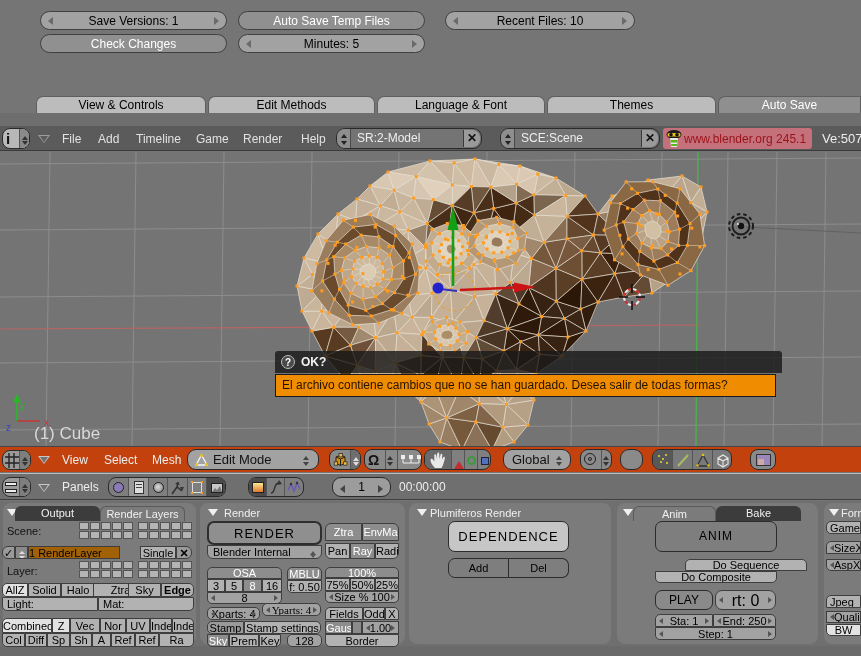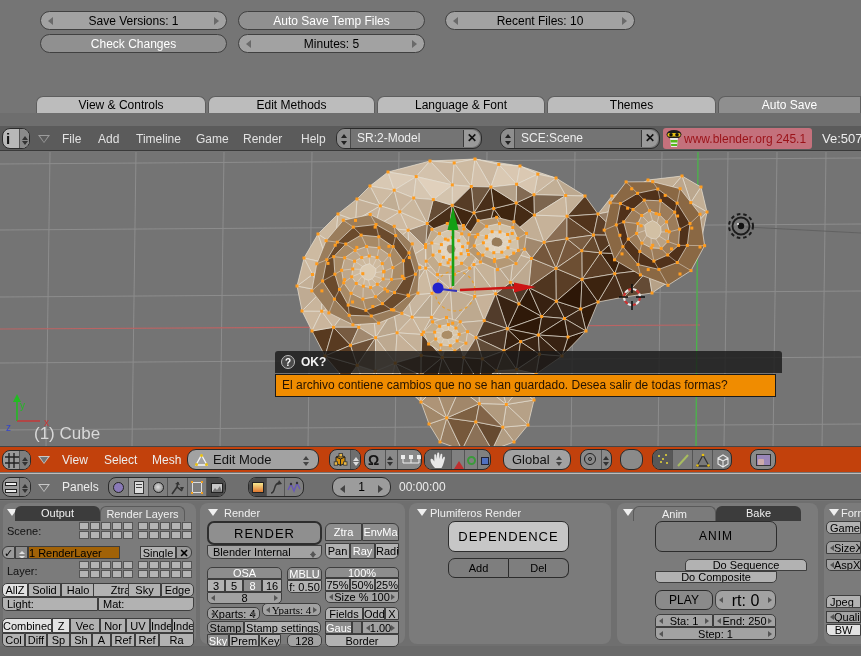--- a/index.html
+++ b/index.html
@@ -1240,21 +1240,21 @@
       <div class="abs" style="left:146px;top:67px;width:10px;height:8px;background:#b4b4b4;border:1px solid #555;"></div>
       <div class="abs" style="left:157px;top:67px;width:10px;height:8px;background:#b4b4b4;border:1px solid #555;"></div>
       <div class="abs" style="left:168px;top:67px;width:10px;height:8px;background:#b4b4b4;border:1px solid #555;"></div>
       <div class="abs" style="left:179px;top:67px;width:10px;height:8px;background:#b4b4b4;border:1px solid #555;"></div>
 
   <div class="sb sbl" style="left:-1px;top:80px;width:26px;height:14px;line-height:13px;border-radius:5px 0 0 5px;">AllZ</div>
   <div class="sb" style="left:25px;top:80px;width:33px;height:14px;line-height:13px;">Solid</div>
   <div class="sb" style="left:58px;top:80px;width:34px;height:14px;line-height:13px;">Halo</div>
   <div class="sb" style="left:90px;top:80px;width:55px;height:14px;line-height:13px;">Ztra</div>
   <div class="sb" style="left:125px;top:80px;width:33px;height:14px;line-height:13px;">Sky</div>
-  <div class="sb" style="left:158px;top:80px;width:33px;height:14px;line-height:13px;border-radius:0 5px 5px 0;">Edge</div>
+  <div class="sb" style="left:158px;top:80px;width:33px;height:14px;line-height:13px;border-radius:0 5px 5px 0;font-weight:bold;">Edge</div>
   <div class="sb" style="left:-1px;top:94px;width:96px;height:14px;text-align:left;padding-left:4px;line-height:13px;border-radius:0 0 0 5px;">Light:</div>
   <div class="sb" style="left:95px;top:94px;width:96px;height:14px;text-align:left;padding-left:4px;line-height:13px;border-radius:0 0 5px 0;">Mat:</div>
 
   <div class="sb sbl" style="left:-1px;top:115px;width:50px;height:15px;line-height:14px;border-radius:5px 0 0 0;">Combined</div>
   <div class="sb sbl" style="left:49px;top:115px;width:18px;height:15px;line-height:14px;">Z</div>
   <div class="sb" style="left:67px;top:115px;width:30px;height:15px;line-height:14px;">Vec</div>
   <div class="sb" style="left:97px;top:115px;width:26px;height:15px;line-height:14px;">Nor</div>
   <div class="sb" style="left:123px;top:115px;width:24px;height:15px;line-height:14px;">UV</div>
   <div class="sb" style="left:147px;top:115px;width:22px;height:15px;line-height:14px;">Inde</div>
   <div class="sb" style="left:169px;top:115px;width:22px;height:15px;line-height:14px;border-radius:0 5px 0 0;">Inde</div>

